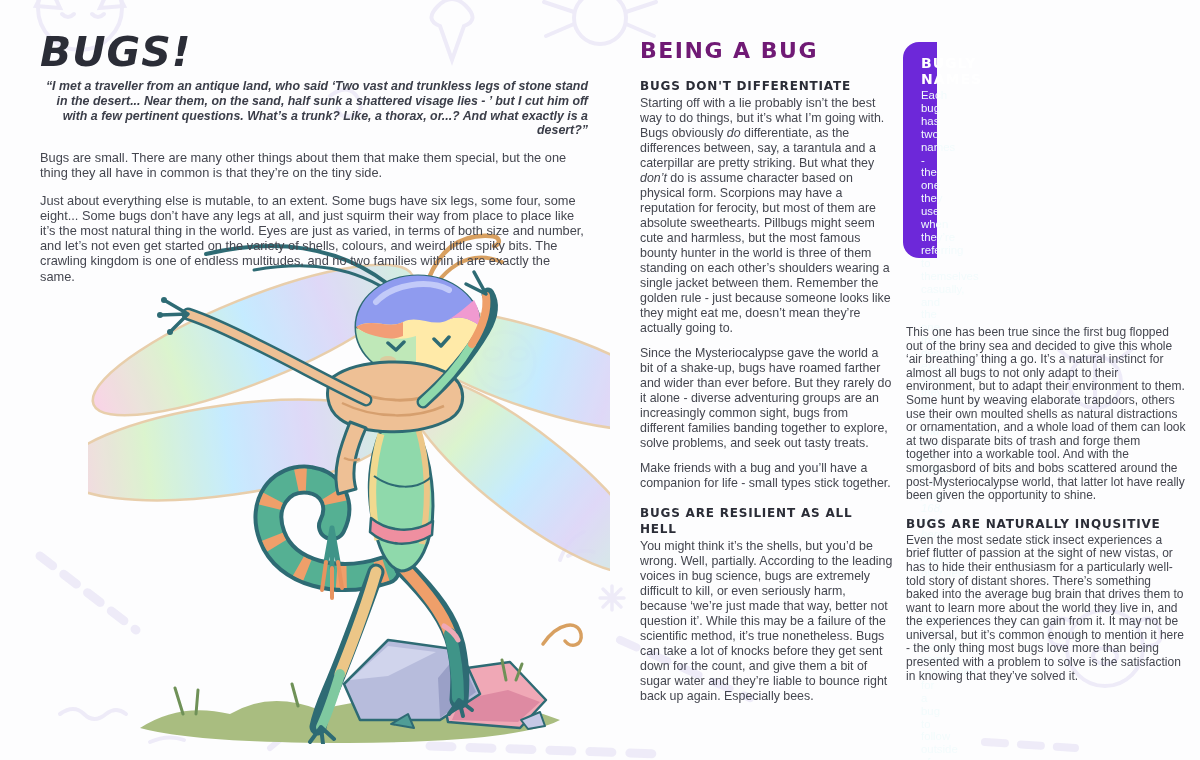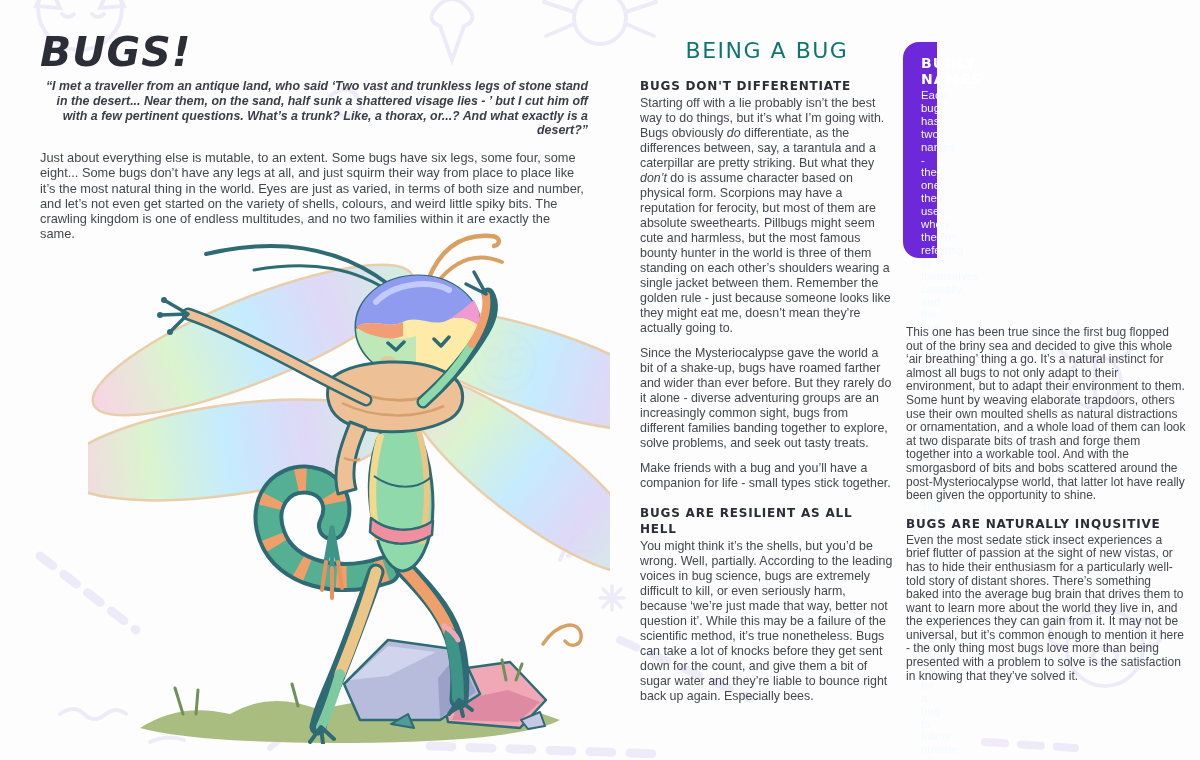--- a/index.html
+++ b/index.html
@@ -21,22 +21,22 @@
   .quote{
     margin:5px 0 0 0;font-style:italic;font-size:12.4px;line-height:14.8px;
     color:#3b3e49;font-weight:bold;text-align:right;
   }
   .bp{margin:12px 0 0 0;font-size:12.8px;line-height:15.2px;color:#44464f;}
   .bug-art{position:absolute;left:88px;top:222px;z-index:1;}
 
   
   .main-col{position:absolute;left:640px;top:38px;width:254px;z-index:2;}
   h2.section-title{
-    margin:0;font-family:"DejaVu Sans",sans-serif;font-weight:400;
-    font-size:22px;line-height:26px;letter-spacing:1.5px;color:#0f766e;text-align:center;
+    margin:0;font-family:"DejaVu Sans",sans-serif;font-weight:700;
+    font-size:22px;line-height:26px;letter-spacing:1.5px;color:#701a75;
   }
   .main-col p, .side-col p{margin:0 0 0 0;font-size:12.4px;line-height:15px;color:#44464f;}
   .main-col p + p{margin-top:10px;}
   h3.sub{
     margin:14px 0 2px 0;font-family:"DejaVu Sans",sans-serif;font-weight:800;
     font-size:12px;line-height:16px;letter-spacing:0.8px;color:#2b2d37;
   }
   .main-col .intro{margin-top:4px;}
 
   
@@ -103,20 +103,21 @@
     <path d="M270 748 l60 -50" stroke-width="6"></path>
 
     <path d="M612 586 v24 M600 598 h24 M603 589 l18 18 M621 589 l-18 18" stroke-width="3.5"></path>
   </g>
 </svg>
 
 <section class="page">
   <div class="left-col">
     <h1 class="big-title">BUGS!</h1>
     <p class="quote">“I met a traveller from an antique land, who said ‘Two vast and trunkless legs of stone stand in the desert... Near them, on the sand, half sunk a shattered visage lies - ’ but I cut him off with a few pertinent questions. What’s a trunk? Like, a thorax, or...? And what exactly is a desert?”</p>
+    <p class="bp">Bugs are small. There are many other things about them that make them special, but the one thing they all have in common is that they’re on the tiny side.</p>
     <p class="bp">Just about everything else is mutable, to an extent. Some bugs have six legs, some four, some eight... Some bugs don’t have any legs at all, and just squirm their way from place to place like it’s the most natural thing in the world. Eyes are just as varied, in terms of both size and number, and let’s not even get started on the variety of shells, colours, and weird little spiky bits. The crawling kingdom is one of endless multitudes, and no two families within it are exactly the same.</p>
   </div>
 
   <svg class="bug-art" width="522" height="522" viewBox="0 0 522 522">
     <defs>
       <linearGradient id="wg" x1="0" y1="0" x2="1" y2="0">
         <stop offset="0" stop-color="#f9cfe4"></stop>
         <stop offset="0.26" stop-color="#d7f3c9"></stop>
         <stop offset="0.5" stop-color="#bfe9ff"></stop>
         <stop offset="0.74" stop-color="#dcd4f7"></stop>

